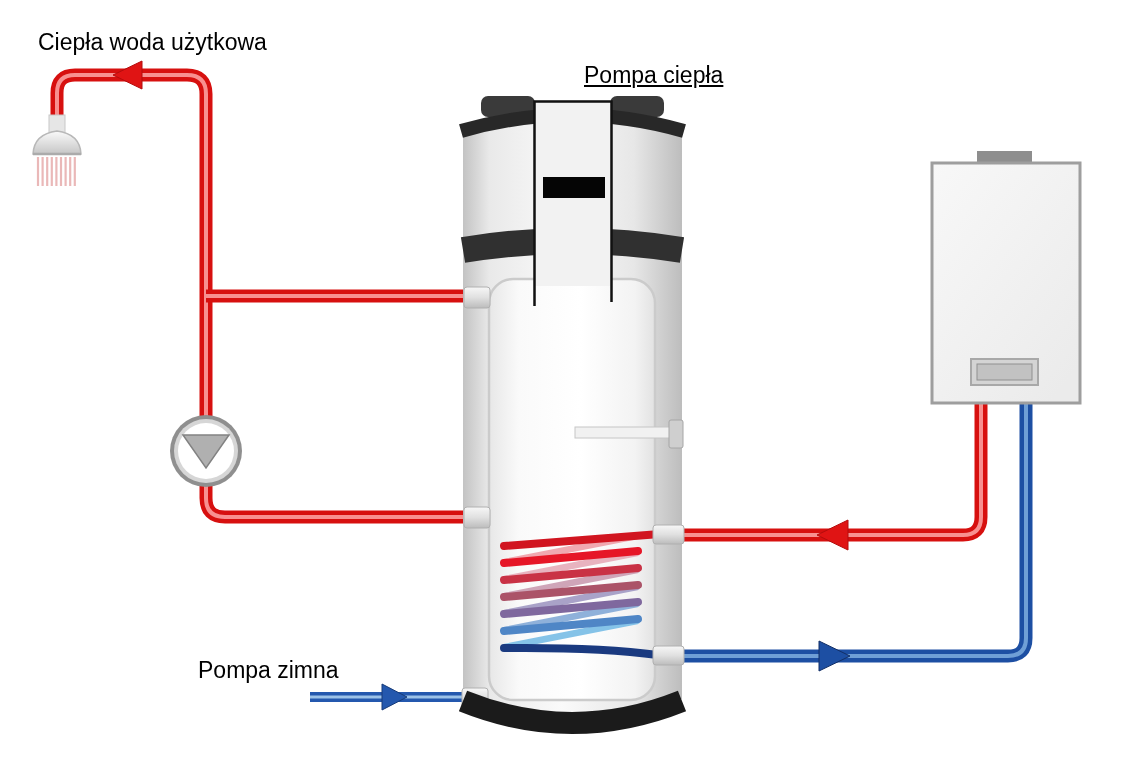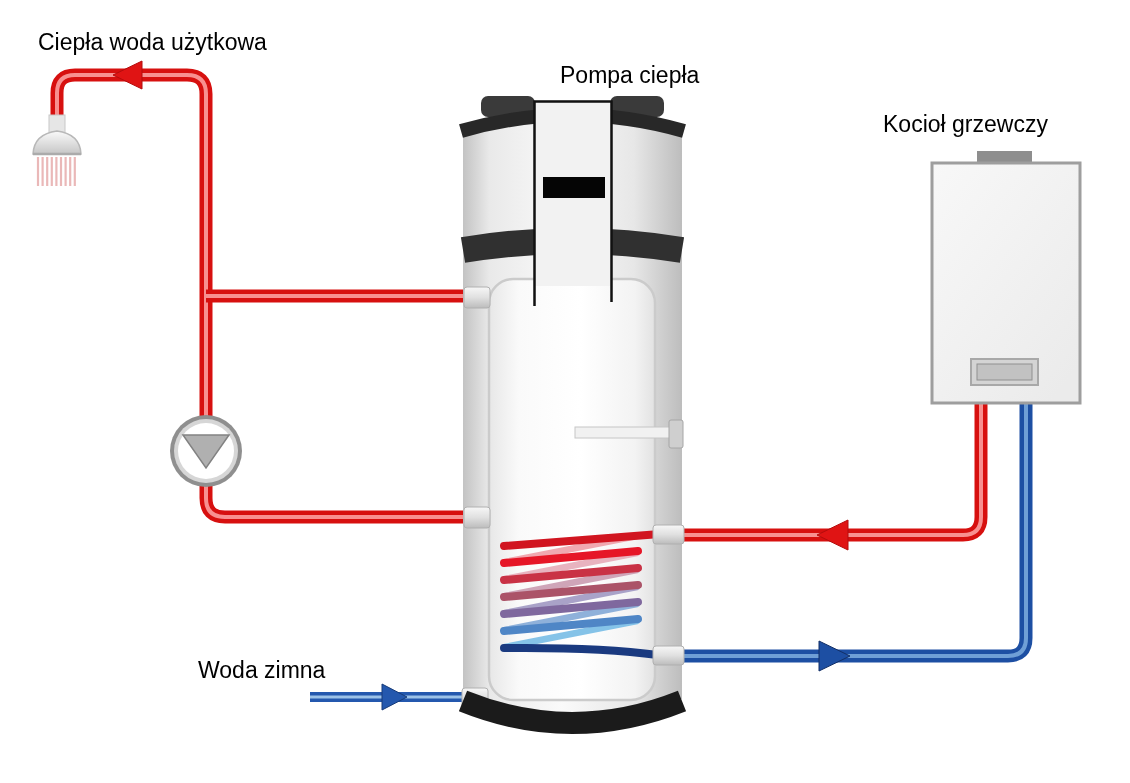--- a/index.html
+++ b/index.html
@@ -139,20 +139,19 @@
           <line x1="61" y1="157" x2="61" y2="186"></line>
       <line x1="65.6" y1="157" x2="65.6" y2="186"></line>
           <line x1="70.2" y1="157" x2="70.2" y2="186"></line>
       <line x1="74.8" y1="157" x2="74.8" y2="186"></line>
     </g>
   </g>
 </svg>
 
 <div class="lbl" style="left:38px;top:29px;">Ciepła woda użytkowa</div>
 
-<div class="lbl" style="left:560px;top:62px;">Pompa ciepła</div>
-
-<div class="lbl" style="left:883px;top:111px;">Kocioł grzewczy</div>
+<div class="lbl" style="left:584px;top:62px;text-decoration:underline;">Pompa ciepła</div>
 
 
-<div class="lbl" style="left:198px;top:657px;">Woda zimna</div>
+
+<div class="lbl" style="left:198px;top:657px;">Pompa zimna</div>
 
 </div>
 
 </body></html>

